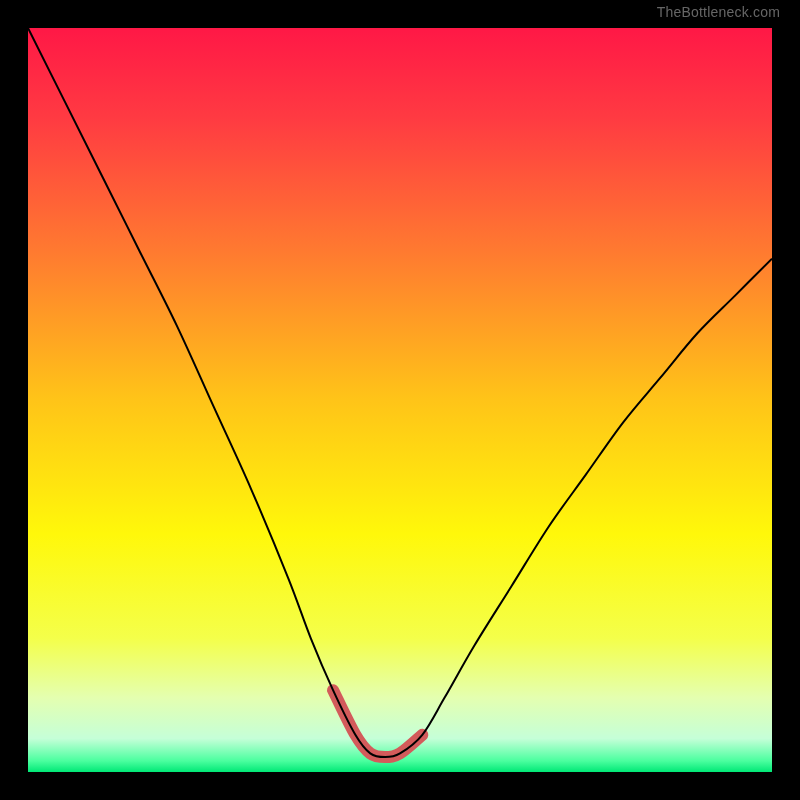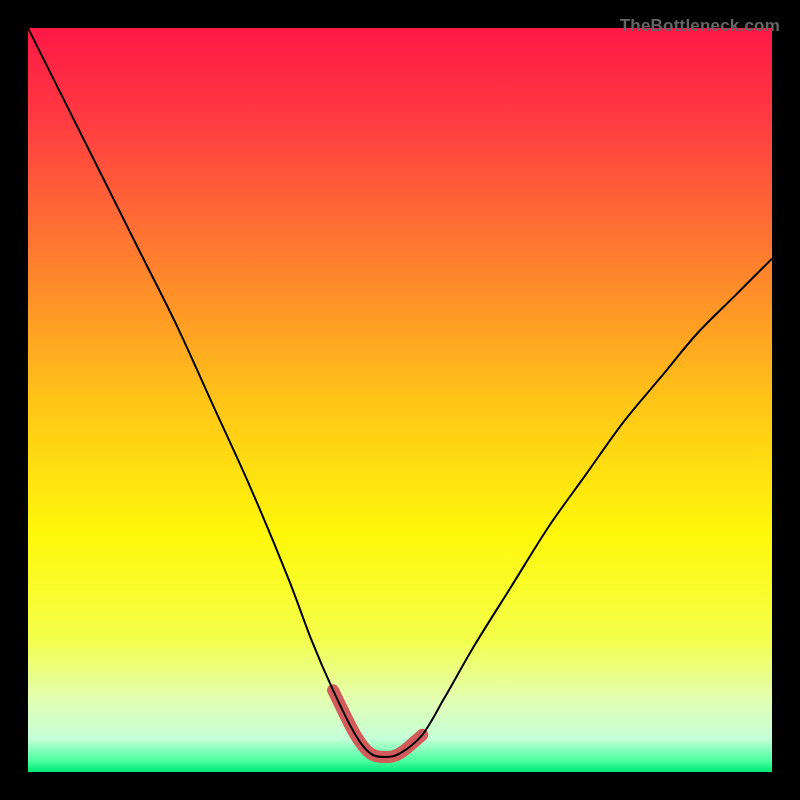--- a/index.html
+++ b/index.html
@@ -20,25 +20,25 @@
   .plot-area {
     position: absolute;
     left: 28px;
     top: 28px;
     width: 744px;
     height: 744px;
     overflow: hidden;
   }
   .watermark {
     position: absolute;
-    top: 16px;
+    top: 4px;
     right: 20px;
     color: #666;
-    font-size: 17px;
-    font-weight: 700;
+    font-size: 14px;
+    font-weight: 400;
     letter-spacing: 0.2px;
     user-select: none;
   }
   svg {
     position: absolute;
     left: 0; top: 0;
     width: 744px;
     height: 744px;
   }
   .curve {

